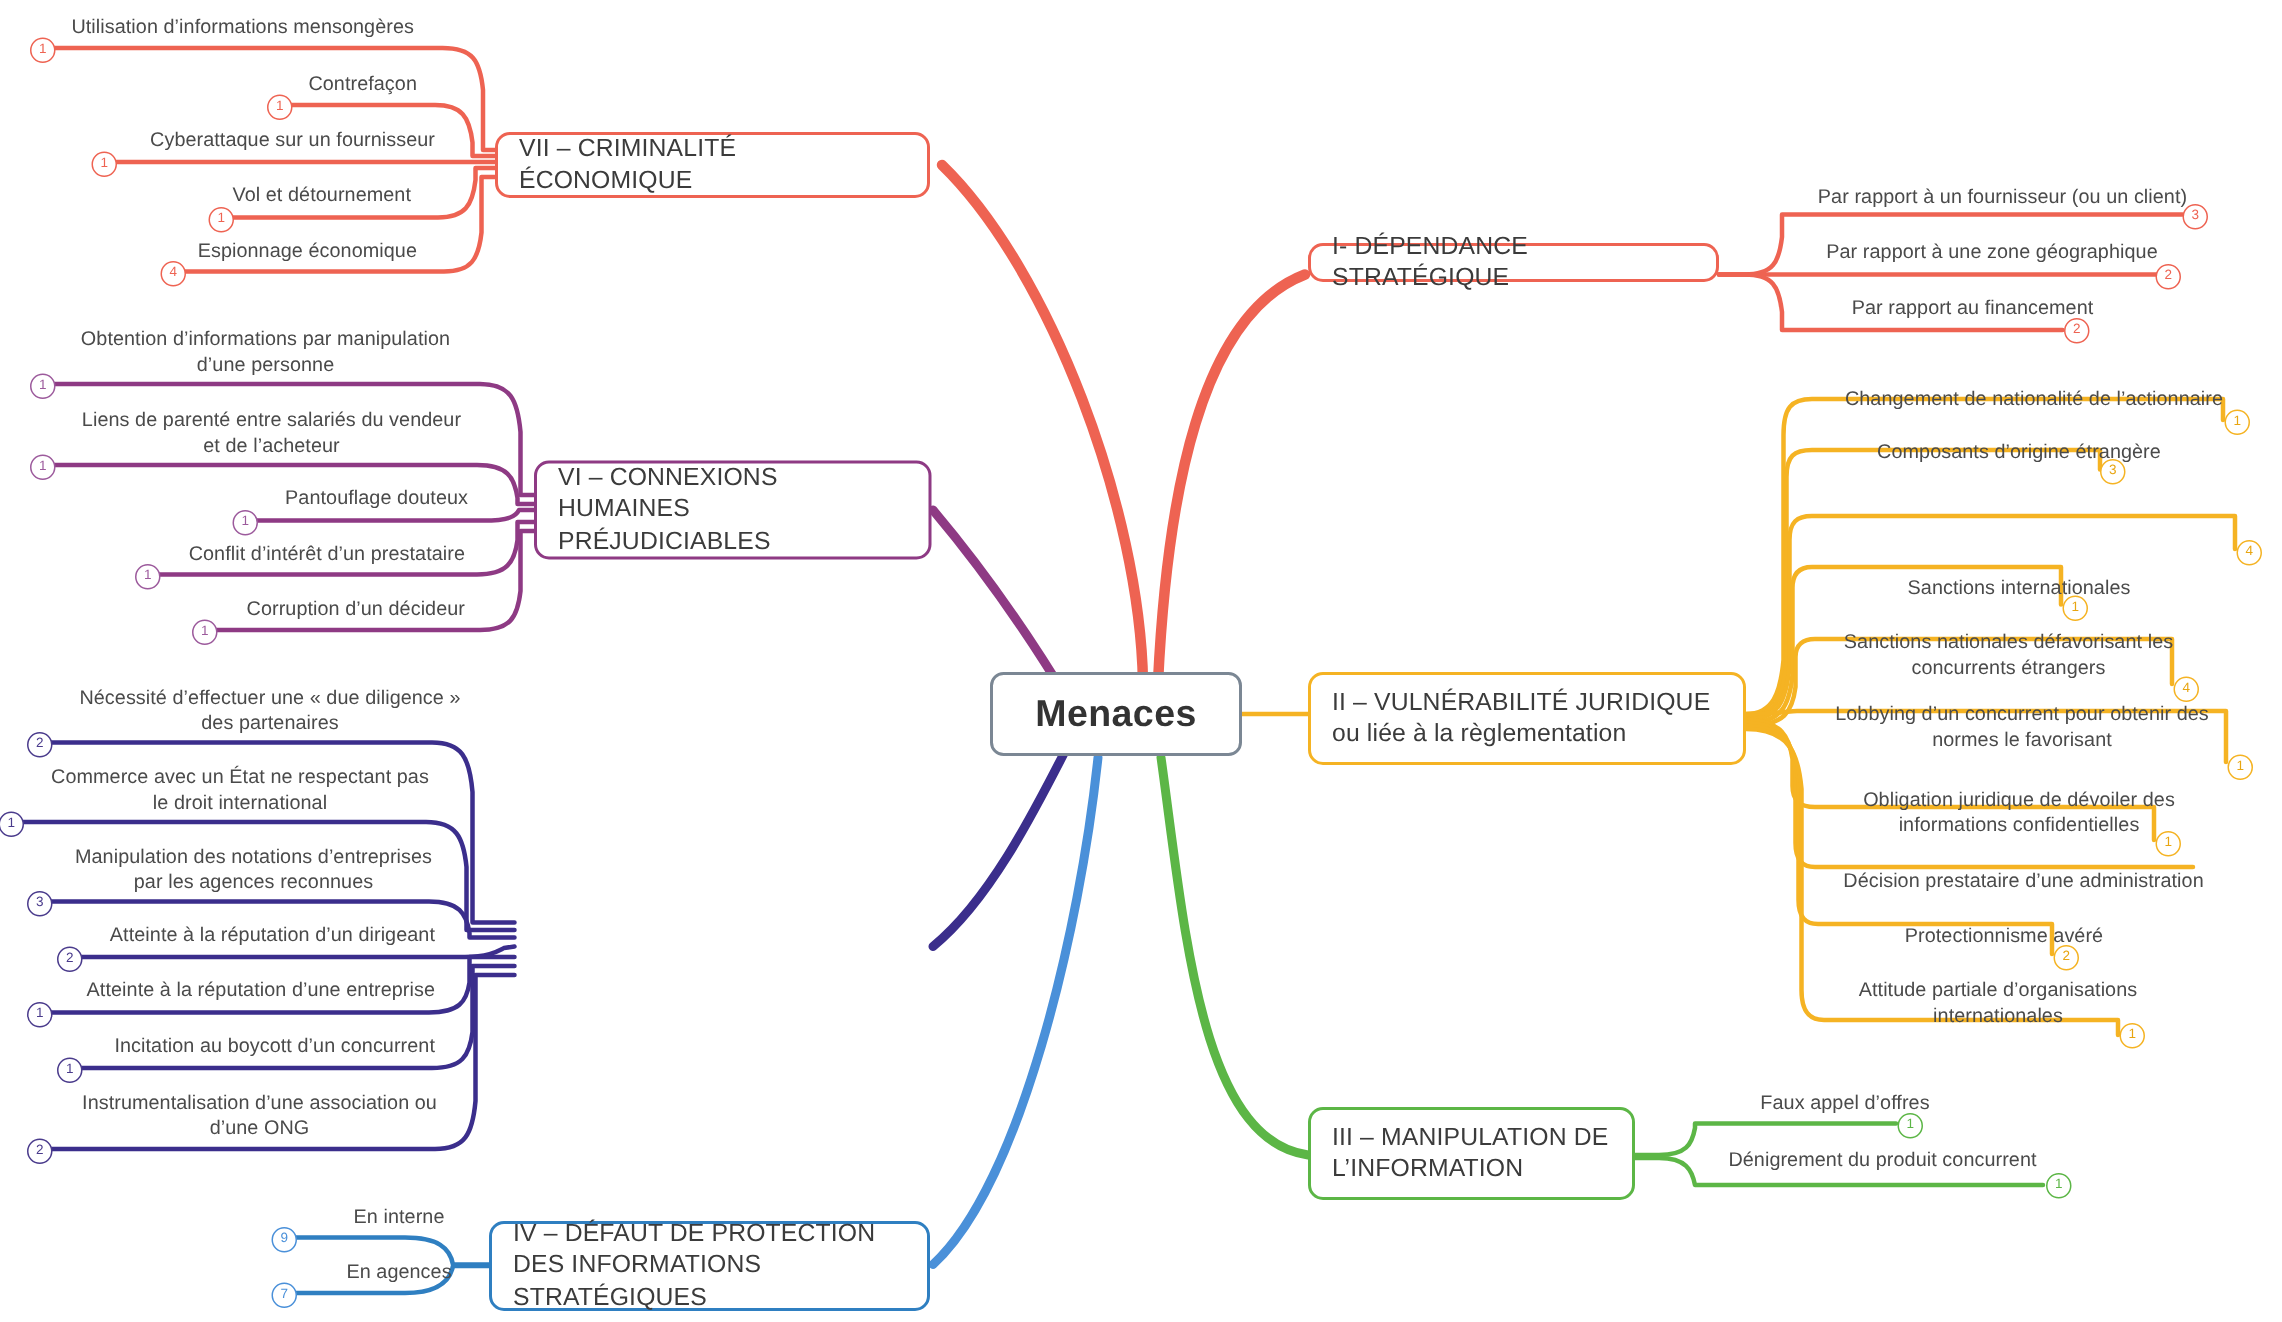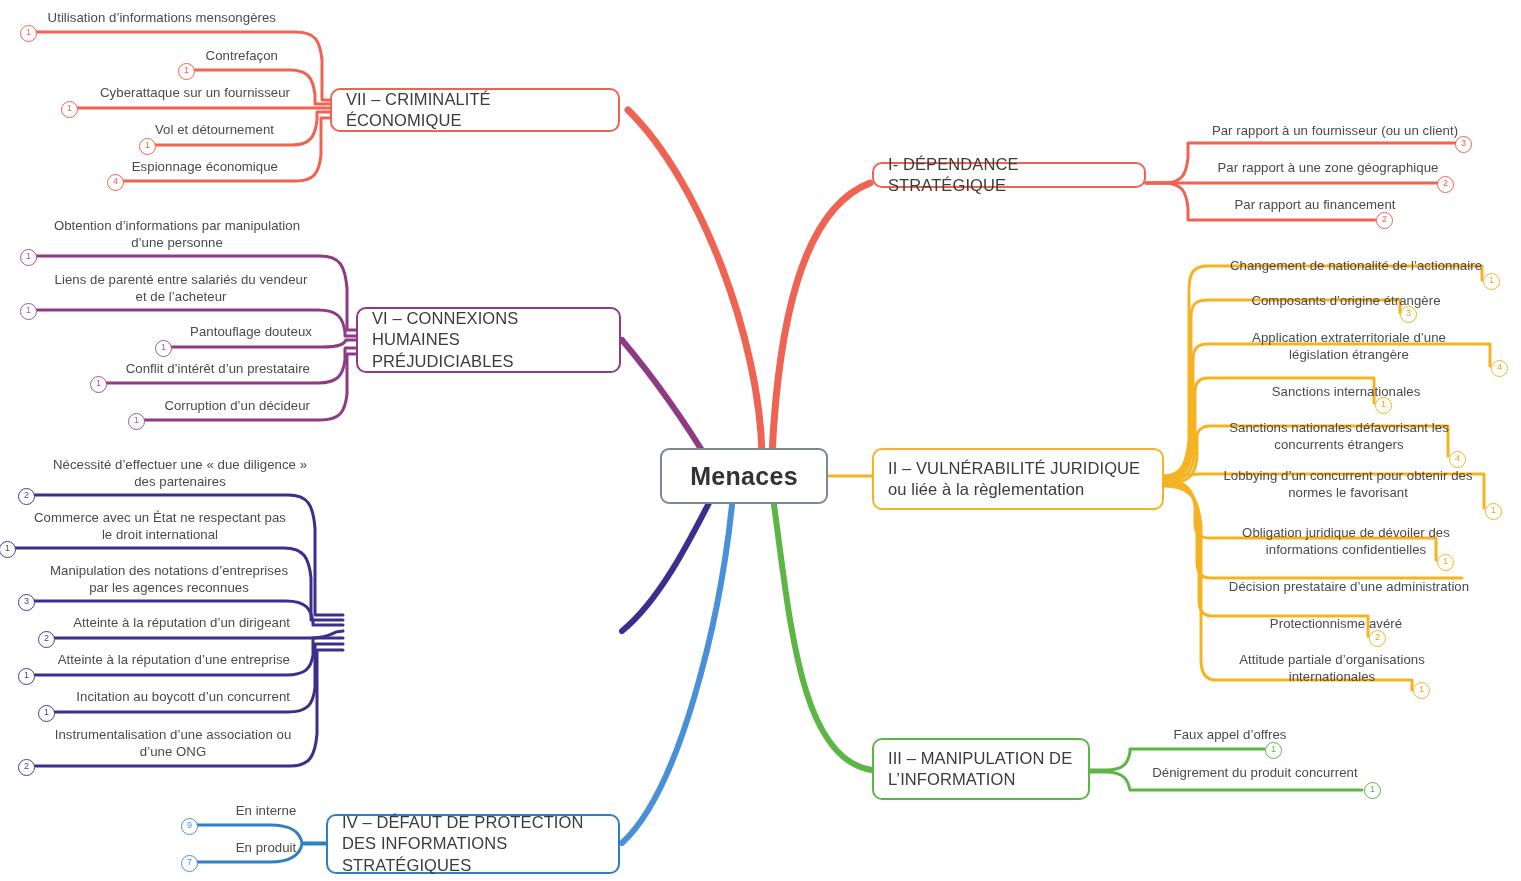--- a/index.html
+++ b/index.html
@@ -191,39 +191,38 @@
 
   <div class="leaf r" style="left:60px;top:689px;width:230px;">Incitation au boycott d’un concurrent</div>
   <div class="badge b-navy" style="left:38px;top:705px;">1</div>
 
   <div class="leaf l" style="left:48px;top:727px;width:250px;">Instrumentalisation d’une association ou d’une ONG</div>
   <div class="badge b-navy" style="left:18px;top:759px;">2</div>
 
   <div class="leaf l" style="left:206px;top:803px;width:120px;">En interne</div>
   <div class="badge b-blue" style="left:181px;top:818px;">9</div>
 
-  <div class="leaf l" style="left:206px;top:840px;width:120px;">En produit</div>
+  <div class="leaf l" style="left:206px;top:840px;width:120px;">En agences</div>
   <div class="badge b-blue" style="left:181px;top:855px;">7</div>
 
   <div class="leaf l" style="left:1200px;top:123px;width:270px;">Par rapport à un fournisseur (ou un client)</div>
   <div class="badge b-red" style="left:1455px;top:136px;">3</div>
 
   <div class="leaf l" style="left:1200px;top:160px;width:256px;">Par rapport à une zone géographique</div>
   <div class="badge b-red" style="left:1437px;top:176px;">2</div>
 
   <div class="leaf l" style="left:1200px;top:197px;width:230px;">Par rapport au financement</div>
   <div class="badge b-red" style="left:1376px;top:212px;">2</div>
 
   <div class="leaf l" style="left:1221px;top:258px;width:270px;">Changement de nationalité de l’actionnaire</div>
   <div class="badge b-yellow" style="left:1483px;top:273px;">1</div>
 
   <div class="leaf l" style="left:1221px;top:293px;width:250px;">Composants d’origine étrangère</div>
   <div class="badge b-yellow" style="left:1400px;top:306px;">3</div>
 
-  <div class="leaf l" style="left:1221px;top:330px;width:256px;">Application extraterritoriale d’une législation étrangère</div>
   <div class="badge b-yellow" style="left:1491px;top:360px;">4</div>
 
   <div class="leaf l" style="left:1221px;top:384px;width:250px;">Sanctions internationales</div>
   <div class="badge b-yellow" style="left:1375px;top:397px;">1</div>
 
   <div class="leaf l" style="left:1217px;top:420px;width:244px;">Sanctions nationales défavorisant les concurrents étrangers</div>
   <div class="badge b-yellow" style="left:1449px;top:451px;">4</div>
 
   <div class="leaf l" style="left:1217px;top:468px;width:262px;">Lobbying d’un concurrent pour obtenir des normes le favorisant</div>
   <div class="badge b-yellow" style="left:1485px;top:503px;">1</div>

